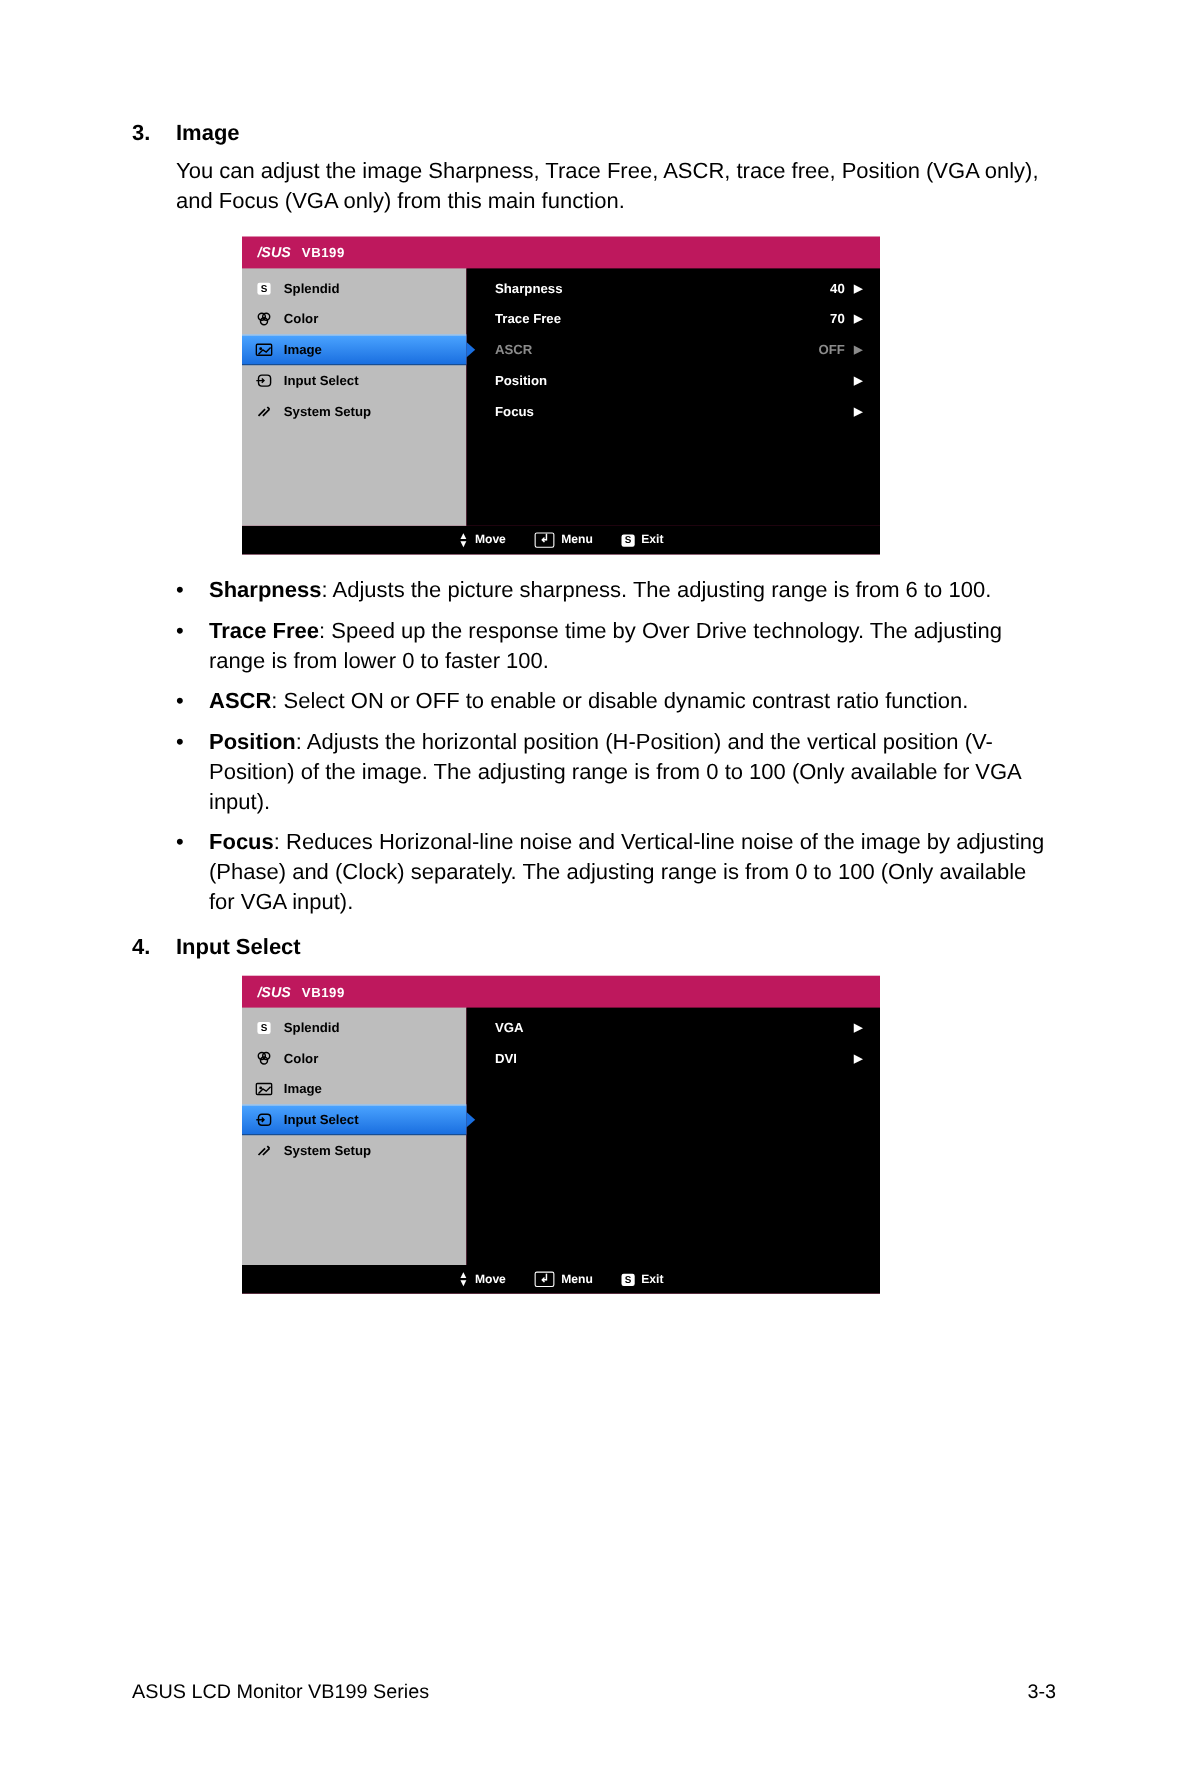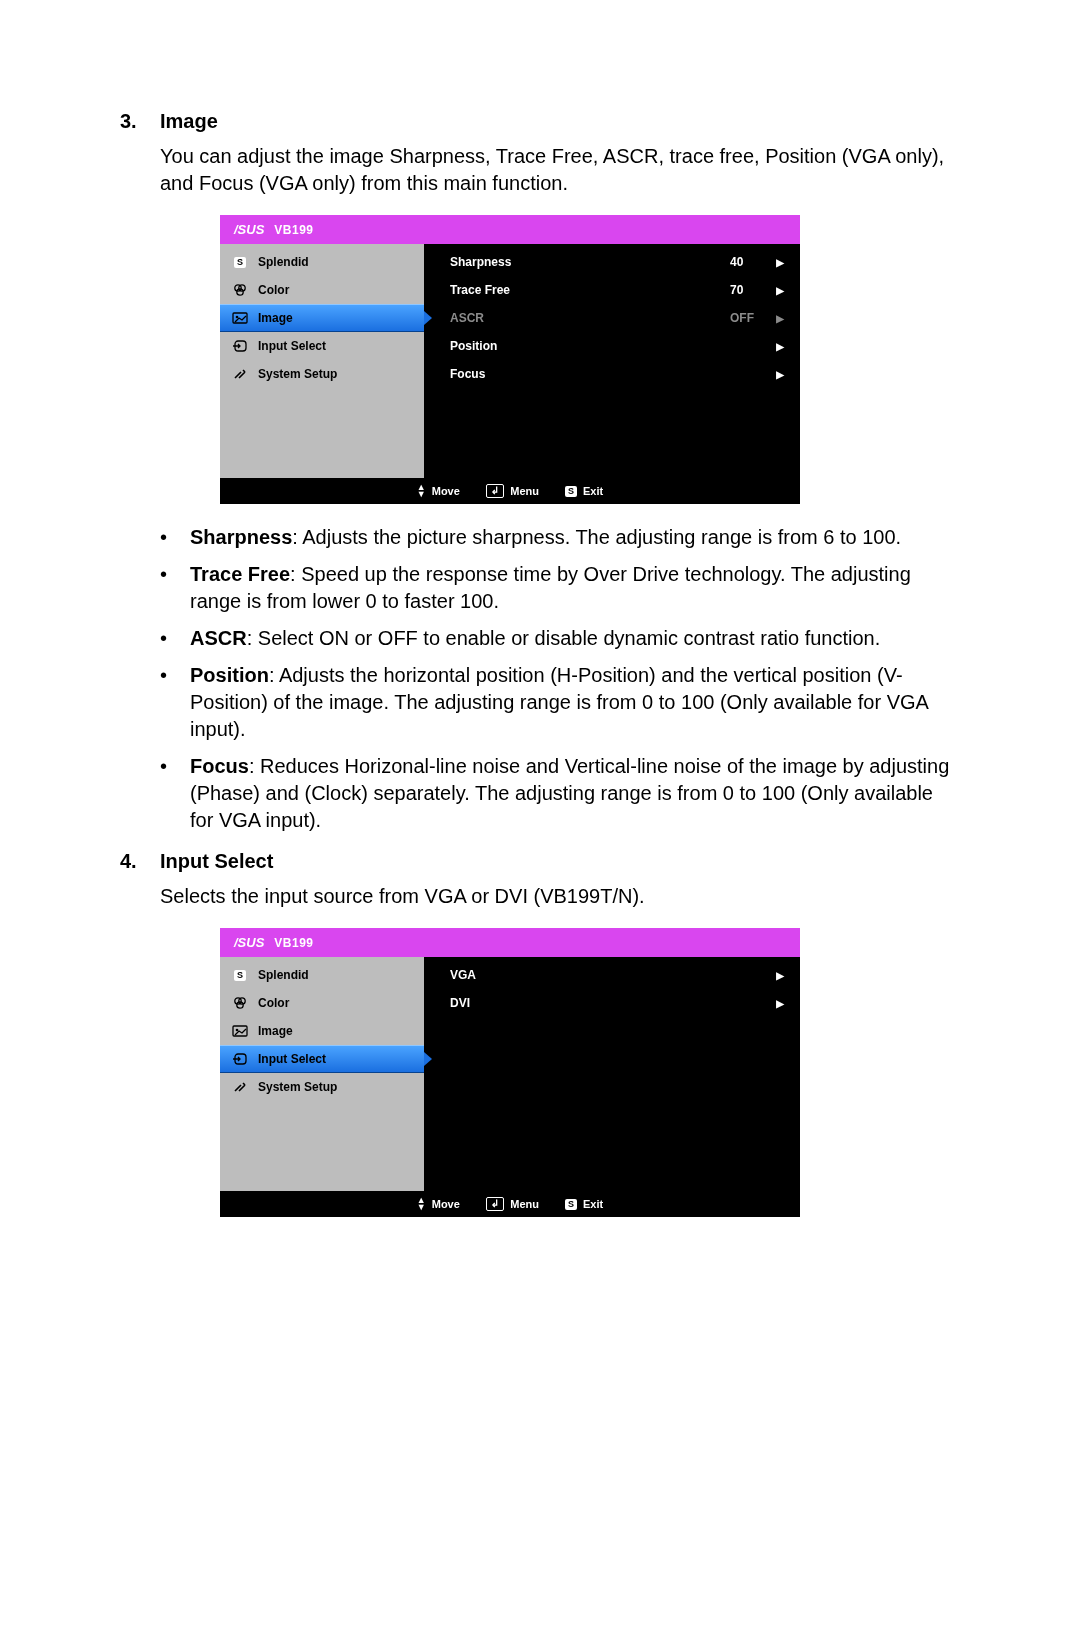--- a/index.html
+++ b/index.html
@@ -7,34 +7,34 @@
   .page { width: 1080px; min-height: 1627px; padding: 110px 120px 70px 120px; position: relative; }
   .sec-row { display: flex; margin-bottom: 10px; }
   .sec-num { width: 40px; font-family: Verdana, Geneva, sans-serif; font-weight: 700; font-size: 20px; }
   .sec-head { font-family: Verdana, Geneva, sans-serif; font-weight: 700; font-size: 20px; }
   .sec-body { margin-left: 40px; font-size: 20px; line-height: 1.35; margin-bottom: 18px; }
   ul.bul { list-style: none; margin-left: 40px; }
   ul.bul > li { display: flex; font-size: 20px; line-height: 1.35; margin: 6px 0 10px 0; }
   ul.bul > li .dot { width: 30px; flex: 0 0 30px; text-align: left; font-size: 20px; }
   ul.bul > li .txt { flex: 1; }
   .bold { font-weight: 700; }
-  .osd { width: 580px; margin: 14px 0 20px 100px; background: #d946ef; font-family: Arial, sans-serif; color: #fff; }
+  .osd { width: 580px; margin: 14px 0 20px 100px; background: #be185d; font-family: Arial, sans-serif; color: #fff; }
   .osd-title { display: flex; align-items: center; gap: 10px; padding: 7px 12px 7px 14px; font-size: 12px; font-weight: 700; letter-spacing: .5px; }
   .osd-title .logo { font-style: italic; font-weight: 900; font-size: 13px; letter-spacing: 0; }
   .osd-body { display: flex; height: 234px; }
   .osd-left { width: 204px; background: #bdbdbd; color: #000; padding-top: 4px; }
   .osd-left .row { display: flex; align-items: center; height: 28px; padding: 0 10px 0 12px; gap: 10px; font-size: 12px; font-weight: 700; }
   .osd-left .row.sel { background: linear-gradient(#4aa3ff, #1a6fe0); color: #000; border-top: 1px solid #8fc7ff; border-bottom: 1px solid #07428e; position: relative; }
   .osd-left .row.sel::after { content: ""; position: absolute; right: -8px; top: 50%; margin-top: -7px; border-left: 8px solid #1a6fe0; border-top: 7px solid transparent; border-bottom: 7px solid transparent; }
   .osd-left .ic { width: 16px; height: 14px; display: inline-flex; align-items: center; justify-content: center; }
   .osd-right { flex: 1; background: #000; color: #fff; padding-top: 4px; }
   .osd-right .row { display: flex; align-items: center; height: 28px; padding: 0 16px 0 26px; font-size: 12px; font-weight: 700; }
   .osd-right .row .lab { flex: 1; }
   .osd-right .row.dis { color: #8b8b8b; }
-  .osd-right .row .val { width: 46px; text-align: left; padding-right: 8px; }
+  .osd-right .row .val { width: 46px; text-align: right; padding-right: 8px; }
   .osd-right .row .ar { width: 8px; text-align: right; font-size: 10px; }
   .osd-foot { height: 26px; background: #000; display: flex; align-items: center; justify-content: center; gap: 26px; color: #fff; font-size: 11px; font-weight: 700; }
   .osd-foot .grp { display: flex; align-items: center; gap: 6px; }
   .badge { background: #fff; color: #000; border-radius: 2px; font-size: 9px; font-weight: 900; padding: 1px 3px; line-height: 1; }
   .enter-ic { display:inline-block; border:1.5px solid #fff; border-radius:2px; padding:0 4px; font-size:10px; line-height:12px; }
   .updown { display:inline-flex; flex-direction:column; line-height:7px; font-size:9px; }
   .footer { position: absolute; left: 120px; right: 120px; bottom: 78px; display: flex; justify-content: space-between; font-size: 18px; }
 </style>
 </head>
 <body>
@@ -165,21 +165,20 @@
     <li>
         <span class="dot">•</span>
         <span class="txt"><span class="bold">Focus</span><span>: Reduces Horizonal-line noise and Vertical-line noise of the image by adjusting (Phase) and (Clock) separately. The adjusting range is from 0 to 100 (Only available for VGA input).</span></span>
       </li>
   </ul>
 
   <div class="sec-row" style="margin-top:16px">
     <div class="sec-num">4.</div>
     <div class="sec-head">Input Select</div>
   </div>
-  <div class="sec-body">Selects the input source from VGA or DVI (VB199T/N).</div>
 
   <div class="osd">
     <div class="osd-title">
       <span class="logo">/SUS</span>
       <span>VB199</span>
     </div>
     <div class="osd-body">
       <div class="osd-left">
         <div class="row">
           <span class="ic">
@@ -250,13 +249,17 @@
         <span class="enter-ic">↲</span>
         <span>Menu</span>
       </div>
       <div class="grp">
         <span class="badge">S</span>
         <span>Exit</span>
       </div>
     </div>
   </div>
 
+  <div class="footer">
+    <span>ASUS LCD Monitor VB199 Series</span>
+    <span>3-3</span>
+  </div>
 </div>
 
 </body></html>

